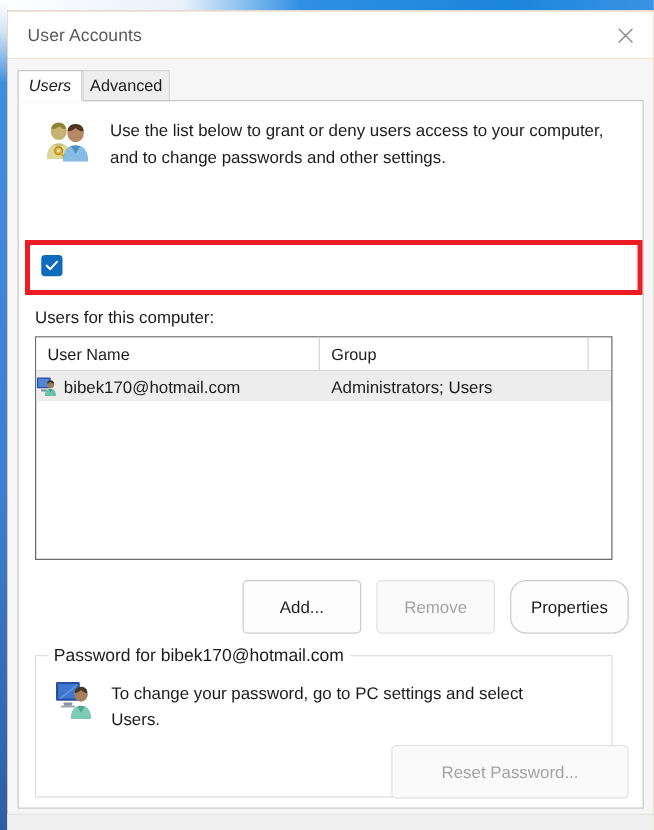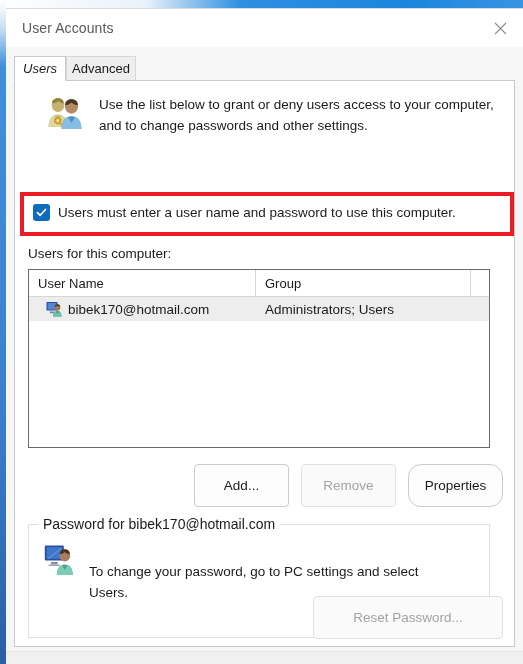--- a/index.html
+++ b/index.html
@@ -128,25 +128,26 @@
     width: 501px;
     height: 567px;
     background: #ffffff;
     border: 1px solid #c9c9c9;
     box-sizing: border-box;
   }
 
   
   #header-area {
     position: absolute;
-    left: 39px;
+    left: 22px;
     top: 47px;
     width: 460px;
     display: flex;
     align-items: flex-start;
+    justify-content: flex-end;
   }
   #users-icon {
     width: 40px;
     height: 36px;
     flex: 0 0 40px;
     margin-right: 14px;
     margin-top: 1px;
   }
   #header-text {
     font-size: 13.5px;
@@ -241,21 +242,21 @@
     align-items: center;
     height: 24px;
     background: #ededed;
     cursor: default;
   }
   .cell-username {
     width: 227px;
     box-sizing: border-box;
     display: flex;
     align-items: center;
-    padding-left: 17px;
+    padding-left: 0;
     font-size: 13.5px;
   }
   .cell-username .row-icon {
     width: 17px;
     height: 16px;
     flex: 0 0 17px;
     margin-right: 5px;
   }
   .cell-group {
     width: 215px;
@@ -320,21 +321,20 @@
     width: 33px;
     height: 32px;
     flex: 0 0 33px;
     margin-right: 12px;
     margin-top: 0px;
   }
   #password-text {
     font-size: 13.5px;
     line-height: 21px;
     max-width: 330px;
-    margin-top: 17px;
   }
   #btn-reset-password {
     position: absolute;
     left: 307px;
     top: 549px;
     width: 190px;
   }
 
   
   #bottom-bar {
@@ -398,21 +398,20 @@
       </svg>
       <div id="header-text">Use the list below to grant or deny users access to your computer, and to change passwords and other settings.</div>
     </div>
 
     <div id="checkbox-row">
       <div id="checkbox-box">
         <svg width="11" height="11" viewBox="0 0 11 11">
           <path d="M1.4 5.6 L4.2 8.3 L9.5 2.5" stroke="#ffffff" stroke-width="1.7" fill="none" stroke-linecap="round" stroke-linejoin="round"></path>
         </svg>
       </div>
-      <div id="checkbox-label">Users must enter a user name and password to use this computer.</div>
     </div>
     <div id="checkbox-highlight"></div>
 
     <div id="list-label">Users for this computer:</div>
 
     <div id="listview">
       <div id="list-header">
         <div id="col-username" class="col-head">User Name</div>
         <div id="col-group" class="col-head">Group</div>
         <div id="col-spacer" class="col-head"></div>

